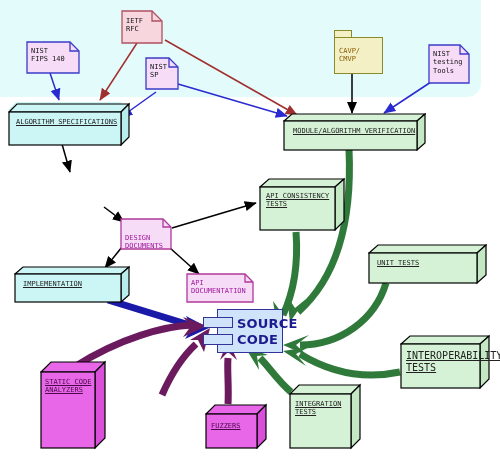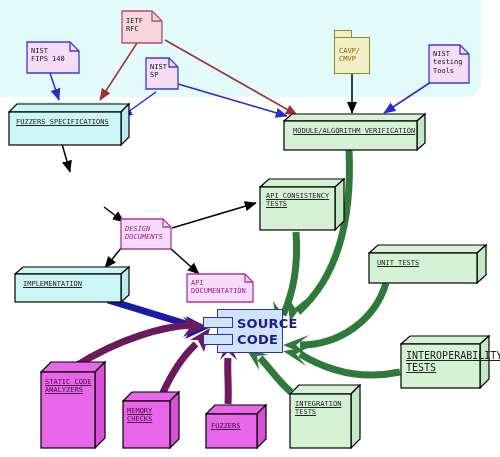--- a/index.html
+++ b/index.html
@@ -222,21 +222,21 @@
 
   <div class="note" style="left:145px; top:57px; width:34px; height:33px;">
     <svg class="body" viewBox="0 0 34 33" preserveAspectRatio="none">
       <path d="M1,1 L24,1 L33,10 L33,32 L1,32 z" fill="#f7dcf7" stroke="#3b3bc8" stroke-width="1.3"></path>
       <path d="M24,1 L24,10 L33,10" fill="none" stroke="#3b3bc8" stroke-width="1.3"></path>
     </svg>
     <div class="node-label" style="left:5px; top:6px; font-size:7px; color:#111;">NIST
 SP</div>
   </div>
 
-  <div class="folder" style="left:334px; top:30px; width:36px; height:44px;">
+  <div class="folder" style="left:334px; top:30px; width:36px; height:44px;padding-left:13px;">
     <div class="tabtop"></div>
     <div class="fbody"></div>
     <div class="node-label" style="left:5px; top:17px; font-size:7px; color:#8a5a00;">CAVP/
 CMVP</div>
   </div>
 
   <div class="note" style="left:428px; top:44px; width:42px; height:40px;">
     <svg class="body" viewBox="0 0 42 40" preserveAspectRatio="none">
       <path d="M1,1 L32,1 L41,10 L41,39 L1,39 z" fill="#f7dcf7" stroke="#3b3bc8" stroke-width="1.3"></path>
       <path d="M32,1 L32,10 L41,10" fill="none" stroke="#3b3bc8" stroke-width="1.3"></path>
@@ -247,21 +247,21 @@
   </div>
 
   <div class="box3d" style="left:8px; top:102px; width:122px; height:44px;">
     <div class="top" style="left:0;top:0;width:114px;height:8px;background:#ccf5f5;
                 clip-path:polygon(0 100%, 8px 0, 100% 0, calc(100% - 8px) 100%);border:none;"></div>
     <svg style="position:absolute;left:0;top:0;width:122px;height:44px;" viewBox="0 0 122 44" preserveAspectRatio="none">
       <path d="M1,10 L9,2 L121,2 L113,10 z" fill="#ccf5f5" stroke="#000" stroke-width="1.2"></path>
       <path d="M113,10 L121,2 L121,35 L113,43 z" fill="#b9eded" stroke="#000" stroke-width="1.2"></path>
       <rect x="1" y="10" width="112" height="33" fill="#ccf5f5" stroke="#000" stroke-width="1.2"></rect>
     </svg>
-    <div class="node-label lbl-u" style="left:8px; top:16px; font-size:7px; color:#222;">FUZZERS SPECIFICATIONS</div>
+    <div class="node-label lbl-u" style="left:8px; top:16px; font-size:7px; color:#222;">ALGORITHM SPECIFICATIONS</div>
   </div>
 
   <div class="box3d" style="left:283px; top:112px; width:143px; height:39px;">
     <svg style="position:absolute;left:0;top:0;width:143px;height:39px;" viewBox="0 0 143 39" preserveAspectRatio="none">
       <path d="M1,9 L9,2 L142,2 L134,9 z" fill="#d6f2d6" stroke="#000" stroke-width="1.2"></path>
       <path d="M134,9 L142,2 L142,31 L134,38 z" fill="#c3e8c3" stroke="#000" stroke-width="1.2"></path>
       <rect x="1" y="9" width="133" height="29" fill="#d6f2d6" stroke="#000" stroke-width="1.2"></rect>
     </svg>
     <div class="node-label lbl-u" style="left:10px; top:15px; font-size:7px; color:#222;">MODULE/ALGORITHM VERIFICATION</div>
   </div>
@@ -275,21 +275,21 @@
     </svg>
     <div class="node-label lbl-u" style="left:7px; top:15px; font-size:7px; color:#222;">API CONSISTENCY
 TESTS</div>
   </div>
 
   <div class="note" style="left:120px; top:218px; width:52px; height:32px;">
     <svg class="body" viewBox="0 0 52 32" preserveAspectRatio="none">
       <path d="M1,1 L43,1 L51,9 L51,31 L1,31 z" fill="#f7dcf7" stroke="#b0389c" stroke-width="1.3"></path>
       <path d="M43,1 L43,9 L51,9" fill="none" stroke="#b0389c" stroke-width="1.3"></path>
     </svg>
-    <div class="node-label" style="left:5px; top:7px; font-size:7px; color:#a0189c;font-style:italic;">DESIGN
+    <div class="node-label" style="left:5px; top:16px; font-size:7px; color:#a0189c;">DESIGN
 DOCUMENTS</div>
   </div>
 
   <div class="box3d" style="left:14px; top:265px; width:116px; height:38px;">
     <svg style="position:absolute;left:0;top:0;width:116px;height:38px;" viewBox="0 0 116 38" preserveAspectRatio="none">
       <path d="M1,9 L9,2 L115,2 L107,9 z" fill="#ccf5f5" stroke="#000" stroke-width="1.2"></path>
       <path d="M107,9 L115,2 L115,30 L107,37 z" fill="#b9eded" stroke="#000" stroke-width="1.2"></path>
       <rect x="1" y="9" width="106" height="28" fill="#ccf5f5" stroke="#000" stroke-width="1.2"></rect>
     </svg>
     <div class="node-label lbl-u" style="left:9px; top:15px; font-size:7px; color:#222;">IMPLEMENTATION</div>
@@ -334,29 +334,20 @@
   <div class="box3d" style="left:40px; top:360px; width:66px; height:89px;">
     <svg style="position:absolute;left:0;top:0;width:66px;height:89px;" viewBox="0 0 66 89" preserveAspectRatio="none">
       <path d="M1,12 L11,2 L65,2 L55,12 z" fill="#e866e8" stroke="#000" stroke-width="1.2"></path>
       <path d="M55,12 L65,2 L65,78 L55,88 z" fill="#d94fd9" stroke="#000" stroke-width="1.2"></path>
       <rect x="1" y="12" width="54" height="76" fill="#e866e8" stroke="#000" stroke-width="1.2"></rect>
     </svg>
     <div class="node-label lbl-u" style="left:5px; top:18px; font-size:7px; color:#4a0a4a;">STATIC CODE
 ANALYZERS</div>
   </div>
 
-  <div class="box3d" style="left:122px; top:390px; width:58px; height:59px;">
-    <svg style="position:absolute;left:0;top:0;width:58px;height:59px;" viewBox="0 0 58 59" preserveAspectRatio="none">
-      <path d="M1,11 L10,2 L57,2 L48,11 z" fill="#e866e8" stroke="#000" stroke-width="1.2"></path>
-      <path d="M48,11 L57,2 L57,49 L48,58 z" fill="#d94fd9" stroke="#000" stroke-width="1.2"></path>
-      <rect x="1" y="11" width="47" height="47" fill="#e866e8" stroke="#000" stroke-width="1.2"></rect>
-    </svg>
-    <div class="node-label lbl-u" style="left:5px; top:17px; font-size:7px; color:#4a0a4a;">MEMORY
-CHECKS</div>
-  </div>
 
   <div class="box3d" style="left:205px; top:403px; width:62px; height:46px;">
     <svg style="position:absolute;left:0;top:0;width:62px;height:46px;" viewBox="0 0 62 46" preserveAspectRatio="none">
       <path d="M1,11 L10,2 L61,2 L52,11 z" fill="#e866e8" stroke="#000" stroke-width="1.2"></path>
       <path d="M52,11 L61,2 L61,36 L52,45 z" fill="#d94fd9" stroke="#000" stroke-width="1.2"></path>
       <rect x="1" y="11" width="51" height="34" fill="#e866e8" stroke="#000" stroke-width="1.2"></rect>
     </svg>
     <div class="node-label lbl-u" style="left:6px; top:19px; font-size:7px; color:#4a0a4a;">FUZZERS</div>
   </div>
 

